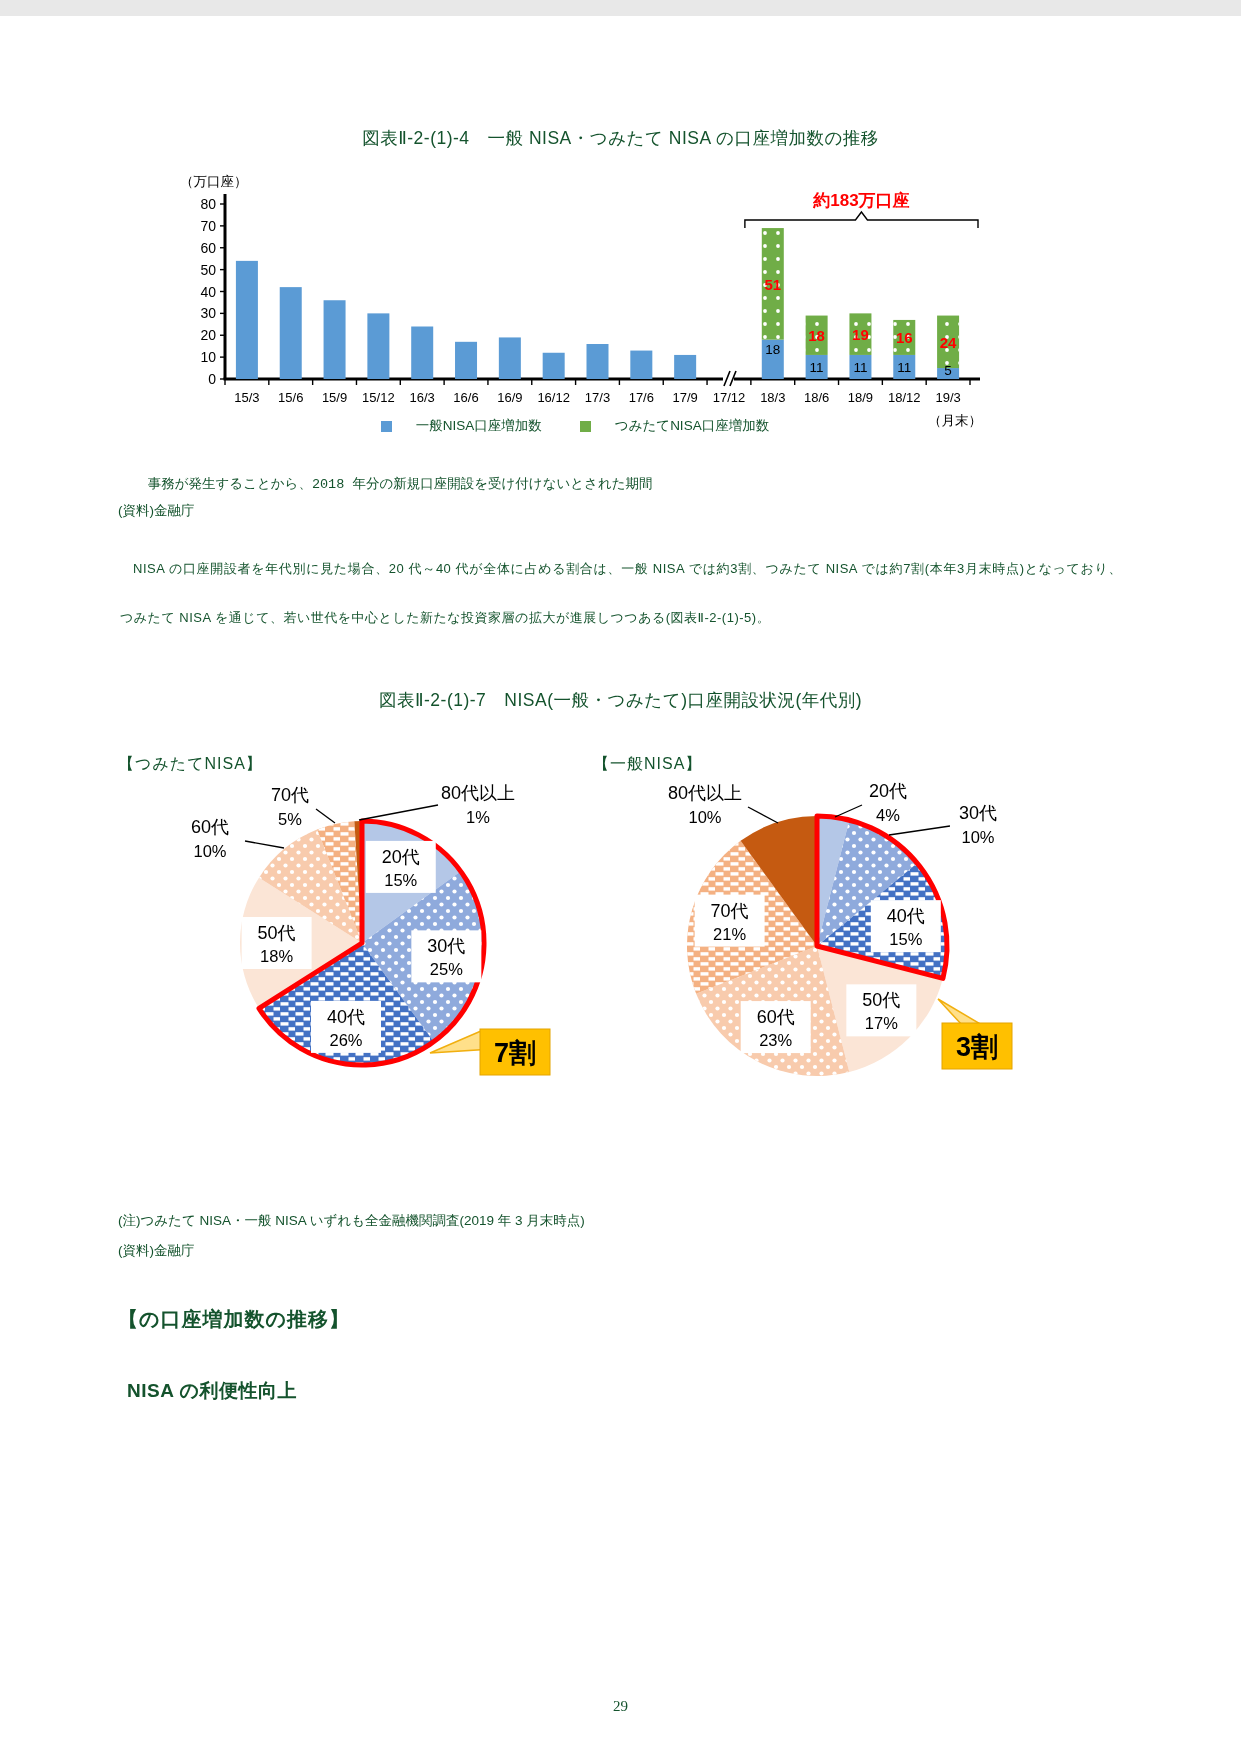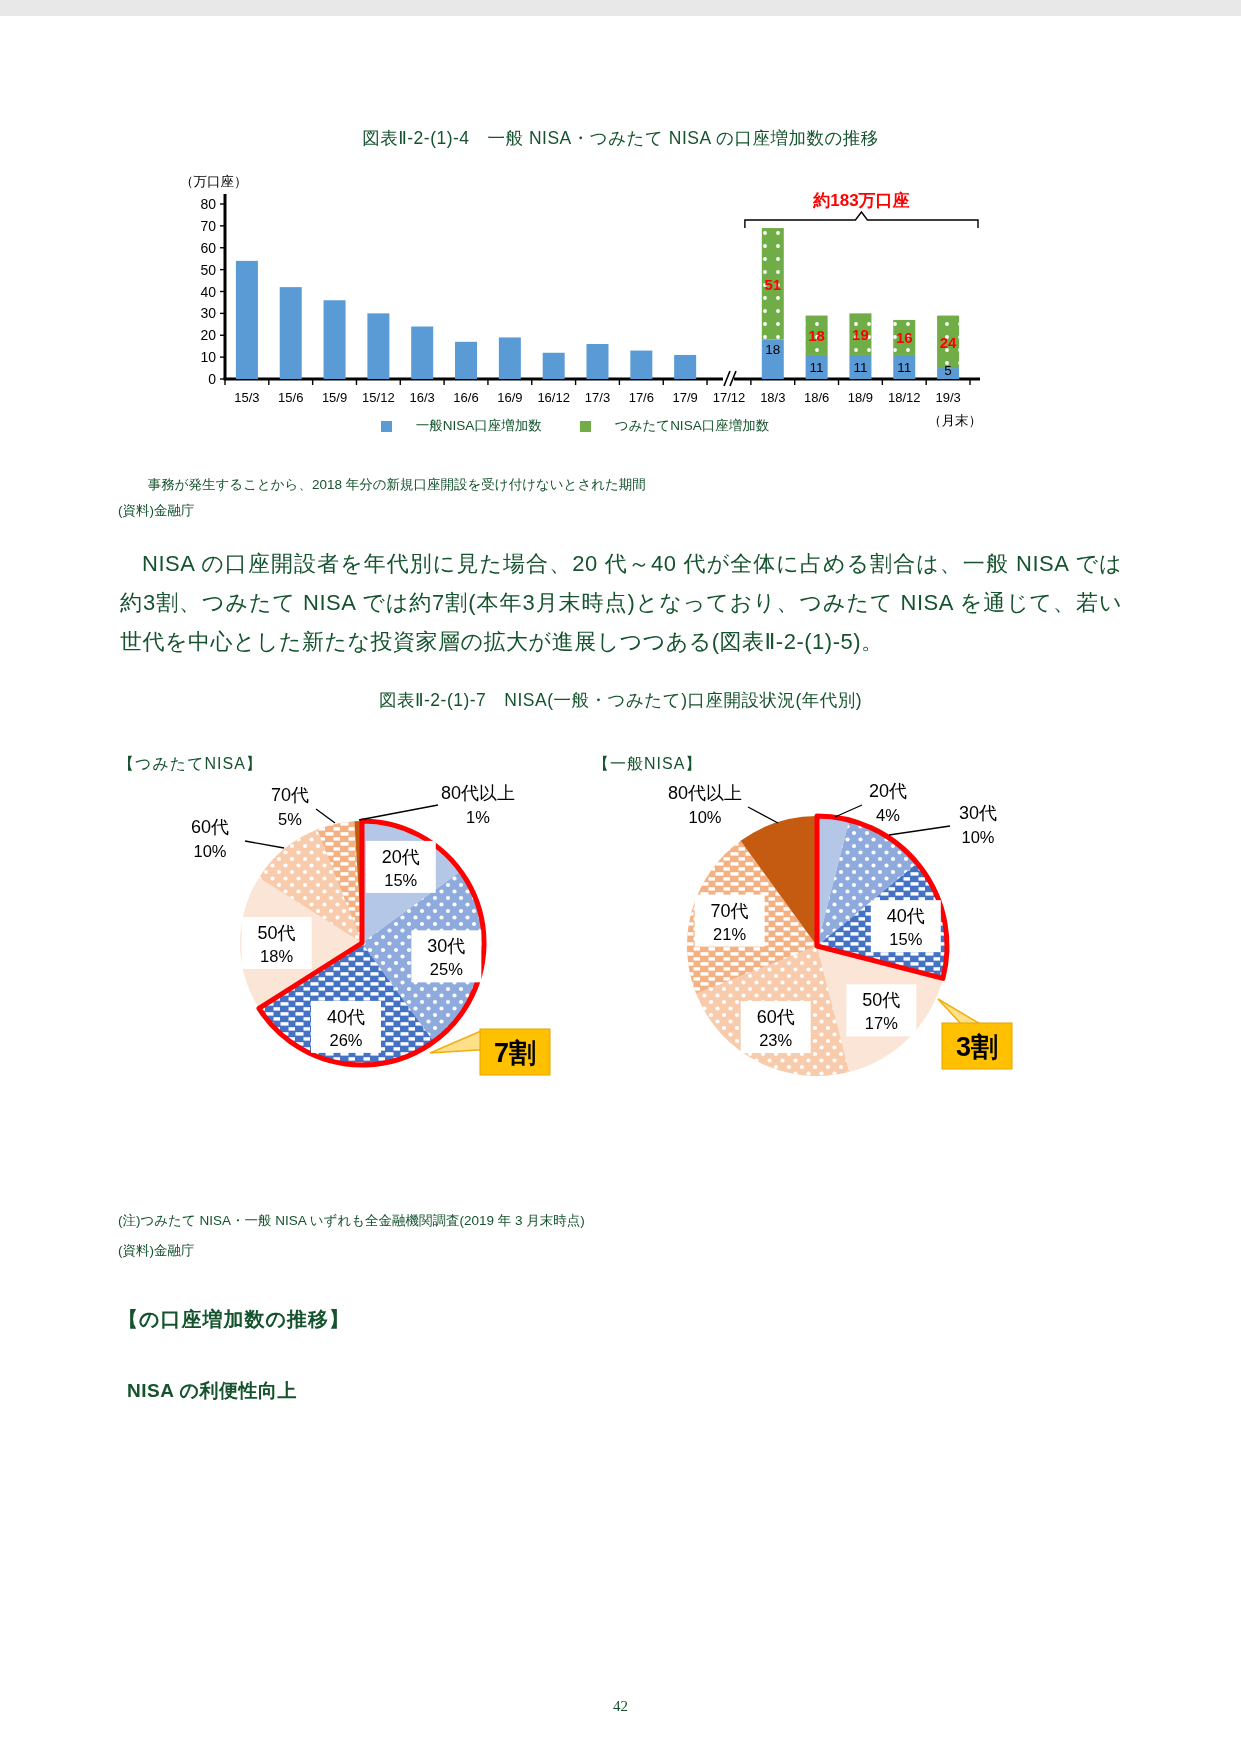--- a/index.html
+++ b/index.html
@@ -1,22 +1,22 @@
 <!DOCTYPE html>
 <html><head>
 <meta charset="utf-8">
 <style>
   html,body{margin:0;padding:0;background:#e8e8e8;}
   .page{position:relative;width:1241px;height:1754px;background:#ffffff;margin:16px auto;
         font-family:"Liberation Sans","DejaVu Sans",sans-serif;color:#14532d;overflow:hidden;}
   .abs{position:absolute;}
   .fig-title{left:0;width:100%;text-align:center;font-size:17.5px;letter-spacing:.5px;}
   .note{font-size:13.5px;line-height:26px;}
-  .note-indent{padding-left:2.2em;}
-  .para{font-size:22px;line-height:39px;text-align:justify;text-indent:1em;letter-spacing:.5px;}
+  .note-indent{padding-left:2.2em;font-family:Liberation Mono, monospace;}
+  .para{font-size:13px;line-height:49px;text-align:justify;text-indent:1em;letter-spacing:.5px;}
   .pie-head{font-size:16px;letter-spacing:1px;}
   .sec-head{font-size:20px;font-weight:bold;letter-spacing:1px;}
   .sub-head{font-size:19px;font-weight:bold;letter-spacing:.5px;}
   .legend{left:150px;top:401px;width:850px;display:flex;justify-content:center;gap:38px;font-size:13.5px;}
   .legend-item{display:flex;align-items:center;gap:24px;}
   .legend-sq{display:inline-block;width:11px;height:11px;}
   .page-num{left:0;width:100%;text-align:center;font-size:15px;font-family:"Liberation Serif","DejaVu Serif",serif;}
   svg{font-family:"Liberation Sans","DejaVu Sans",sans-serif;}
 </style>
 </head>
@@ -265,14 +265,14 @@
       <rect x="332" y="252" width="70" height="46" fill="#FFC000" stroke="#E4A400" stroke-width="1"></rect>
       <text x="367" y="285" font-size="27" text-anchor="middle" fill="#000" font-weight="bold">3割</text>
     </svg>
 
   <div class="abs note" style="left:118px;top:1192px;text-align:right;">(注)つみたて NISA・一般 NISA いずれも全金融機関調査(2019 年 3 月末時点)</div>
   <div class="abs note" style="left:118px;top:1222px;">(資料)金融庁</div>
 
   <div class="abs sec-head" style="left:118px;top:1290px;">【の口座増加数の推移】</div>
   <div class="abs sub-head" style="left:127px;top:1362px;">NISA の利便性向上</div>
 
-  <div class="abs page-num" style="top:1682px;">42</div>
+  <div class="abs page-num" style="top:1682px;">29</div>
 </div>
 
 </body></html>

